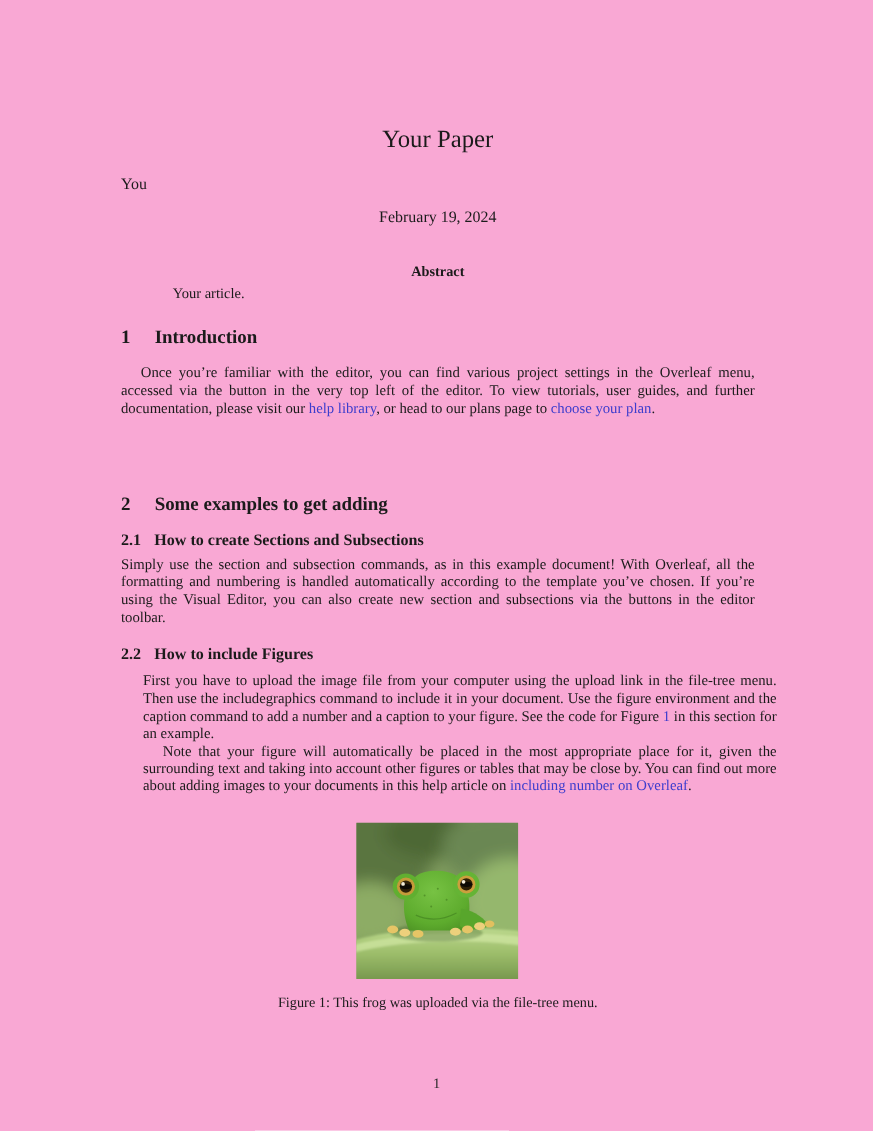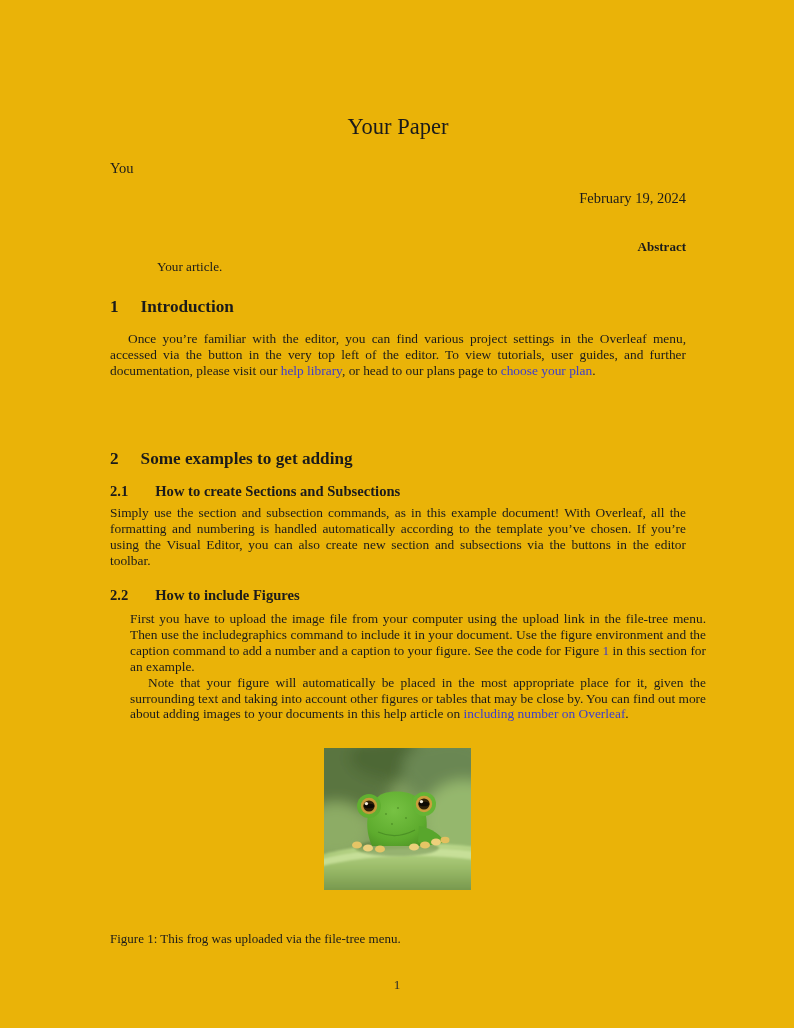--- a/index.html
+++ b/index.html
@@ -1,52 +1,52 @@
 <!DOCTYPE html>
 <html><head>
 <meta charset="utf-8">
 <style>
   html, body { margin: 0; padding: 0; background: #ffffff; }
   .page {
     position: relative;
     width: 794px;
     height: 1028px;
-    background: #eab308;
+    background: #f9a8d4;
     font-family: "Liberation Serif", "DejaVu Serif", serif;
     color: #1b1b1b;
     overflow: hidden;
   }
   .abs { position: absolute; }
   .content-left { left: 110px; width: 576px; }
 
   .paper-title {
     top: 114px; text-align: center;
     font-size: 22.5px; font-weight: 400; line-height: 26px;
   }
   .paper-author { top: 160px; text-align: left; font-size: 14.5px; }
-  .paper-date   { top: 190px; text-align: right; font-size: 14.5px; }
+  .paper-date   { top: 190px; text-align: center; font-size: 14.5px; }
 
   .abstract-heading {
-    top: 239px; text-align: right;
+    top: 239px; text-align: center;
     font-size: 13px; font-weight: 700;
   }
   .abstract-body {
     top: 259px; left: 140px; width: 516px;
     font-size: 13.2px; line-height: 16px;
     text-indent: 17px;
   }
 
   .sec-heading {
     font-weight: 700; font-size: 17.2px; line-height: 20px; font-family: Liberation Serif, serif;
   }
   .sec-heading .sec-num { display: inline-block; margin-right: 22px; }
   .subsec-heading {
     font-weight: 700; font-size: 14.6px; line-height: 17px;
   }
-  .subsec-heading .sec-num { display: inline-block; margin-right: 27px; }
+  .subsec-heading .sec-num { display: inline-block; margin-right: 12px; }
 
   .h-sec1  { top: 297px; }
   .h-sec2  { top: 449px; }
   .h-sub21 { top: 483px; }
   .h-sub22 { top: 587px; }
 
   .body-block {
     font-size: 13.4px; line-height: 15.9px;
     text-align: justify;
   }
@@ -56,21 +56,21 @@
   p.para { margin: 0; }
   p.para.indent { text-indent: 18px; }
 
   a.doclink { color: #3d3dcd; text-decoration: none; cursor: pointer; }
 
   .figure-image {
     top: 748px; left: 324px; width: 147px; height: 142px;
     display: block;
   }
   .figure-caption {
-    top: 903px; font-size: 13px; margin-top: 28px;
+    top: 903px; text-align: center; font-size: 13px;
   }
   .page-number {
     top: 977px; left: 0; width: 794px;
     text-align: center; font-size: 13.2px; color: #2a2a2a;
   }
 </style>
 </head>
 <body>
 
 <div class="page">

